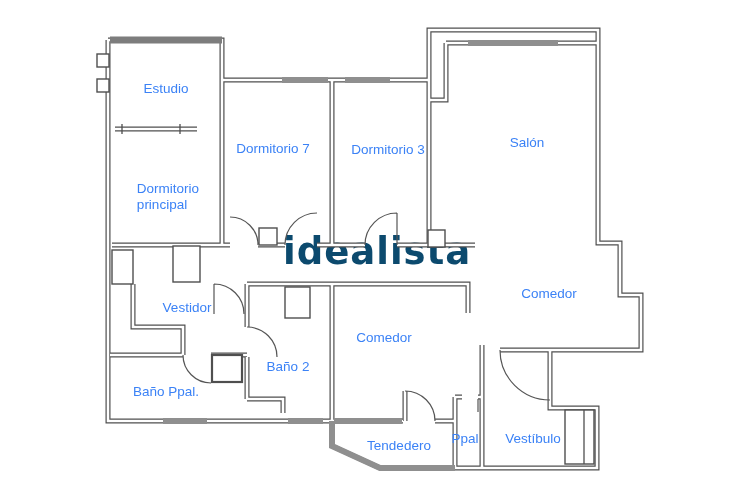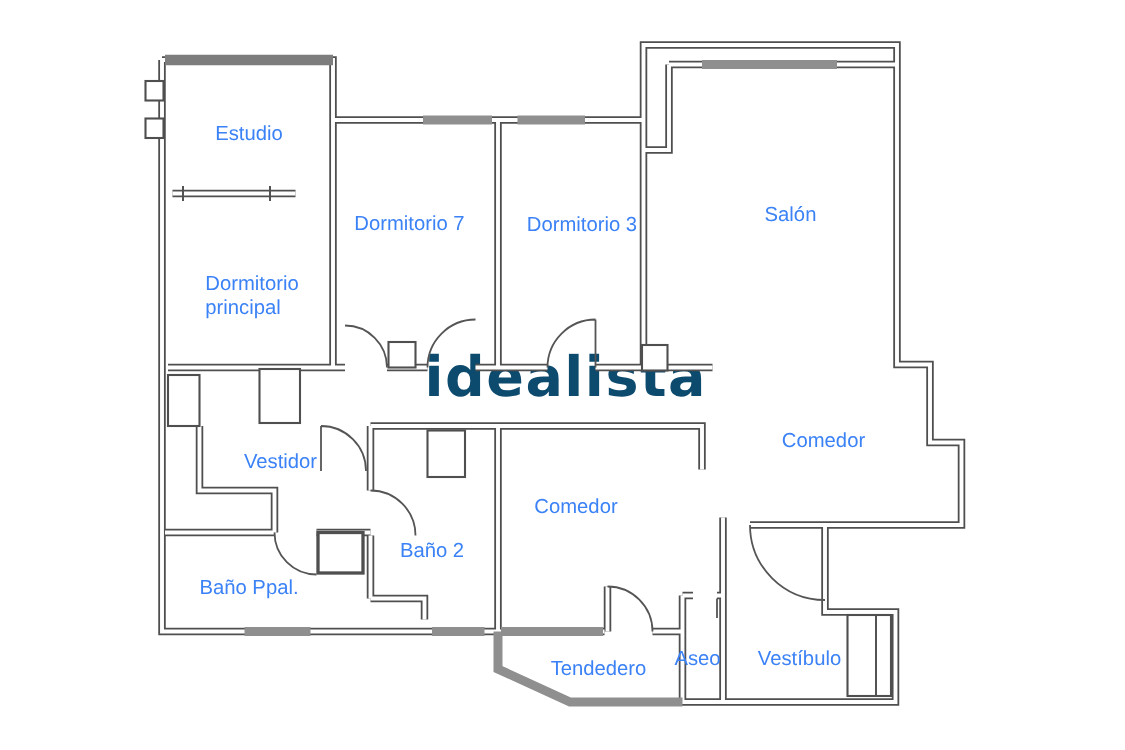--- a/index.html
+++ b/index.html
@@ -108,16 +108,16 @@
   <div class="room-label" style="left:168px;top:197px">
     <div>Dormitorio</div>
     <div>principal</div>
   </div>
   <div class="room-label" style="left:187px;top:308px">Vestidor</div>
   <div class="room-label" style="left:549px;top:294px">Comedor</div>
   <div class="room-label" style="left:384px;top:338px">Comedor</div>
   <div class="room-label" style="left:288px;top:367px">Baño 2</div>
   <div class="room-label" style="left:166px;top:392px">Baño Ppal.</div>
   <div class="room-label" style="left:399px;top:446px">Tendedero</div>
-  <div class="room-label" style="left:465px;top:439px">Aseo</div>
+  <div class="room-label" style="left:465px;top:439px">Ppal</div>
   <div class="room-label" style="left:533px;top:439px">Vestíbulo</div>
 
 </div>
 
 </body></html>

